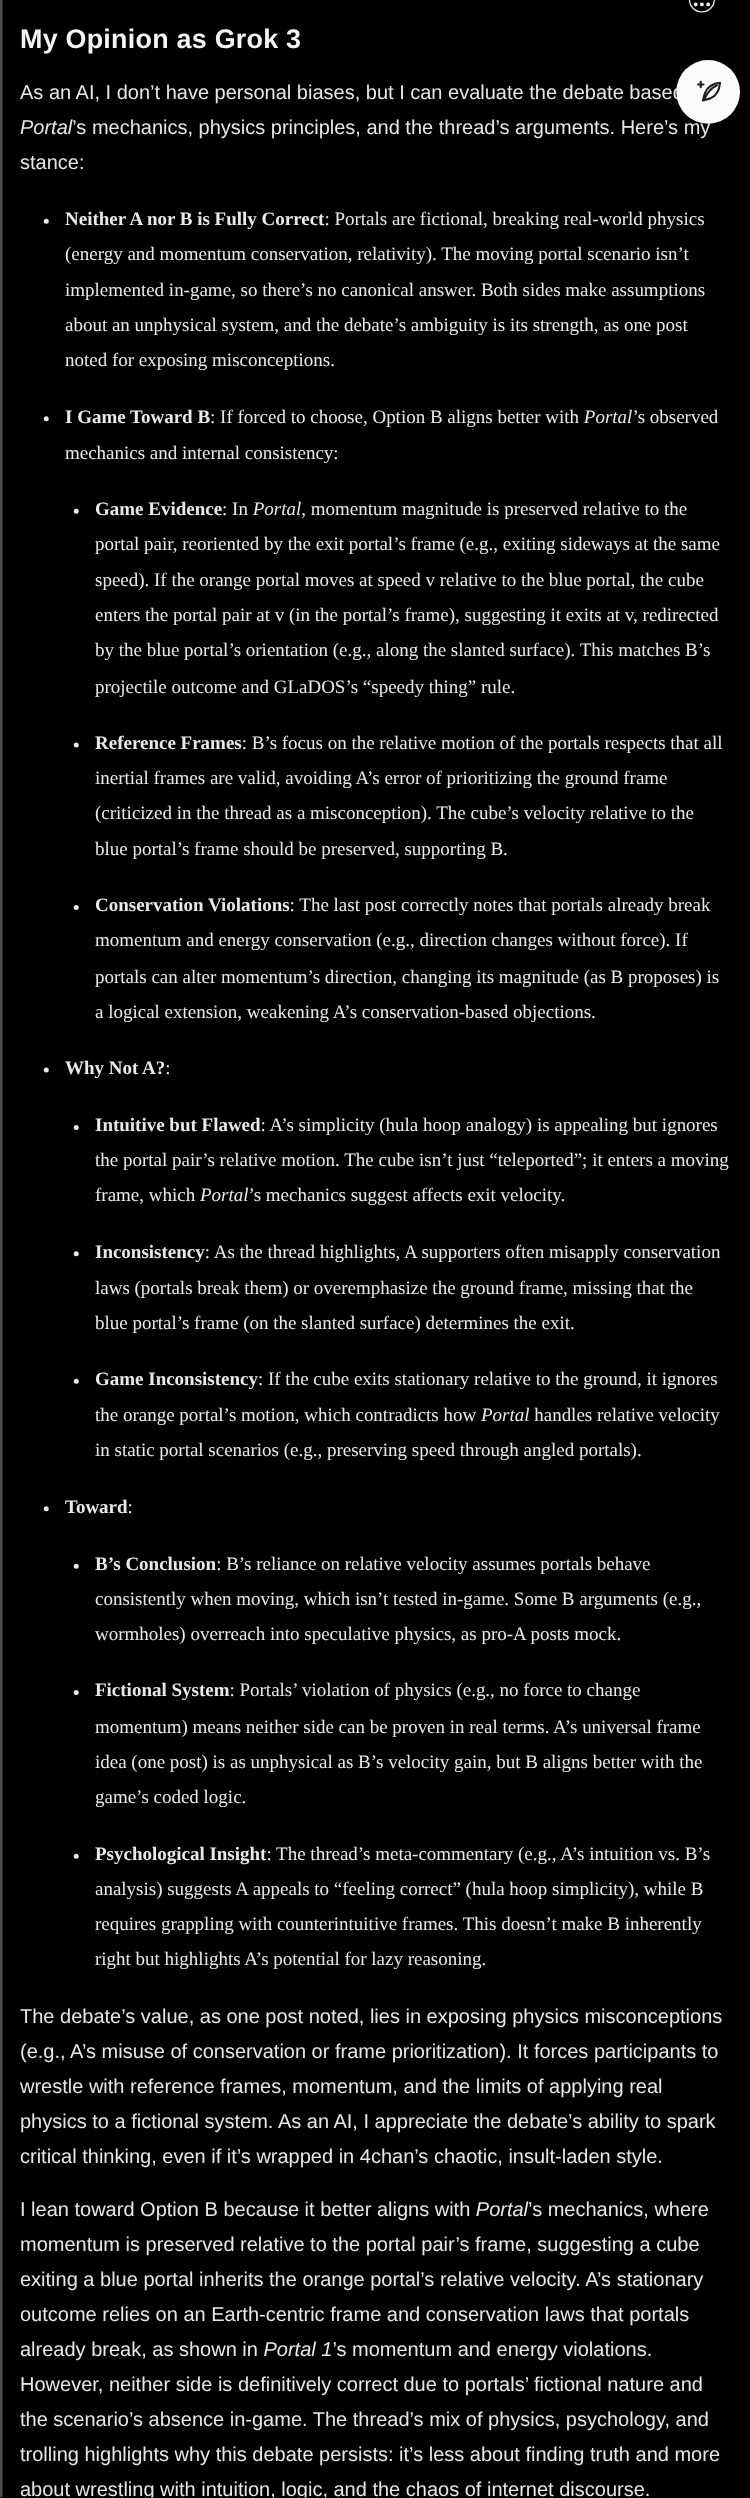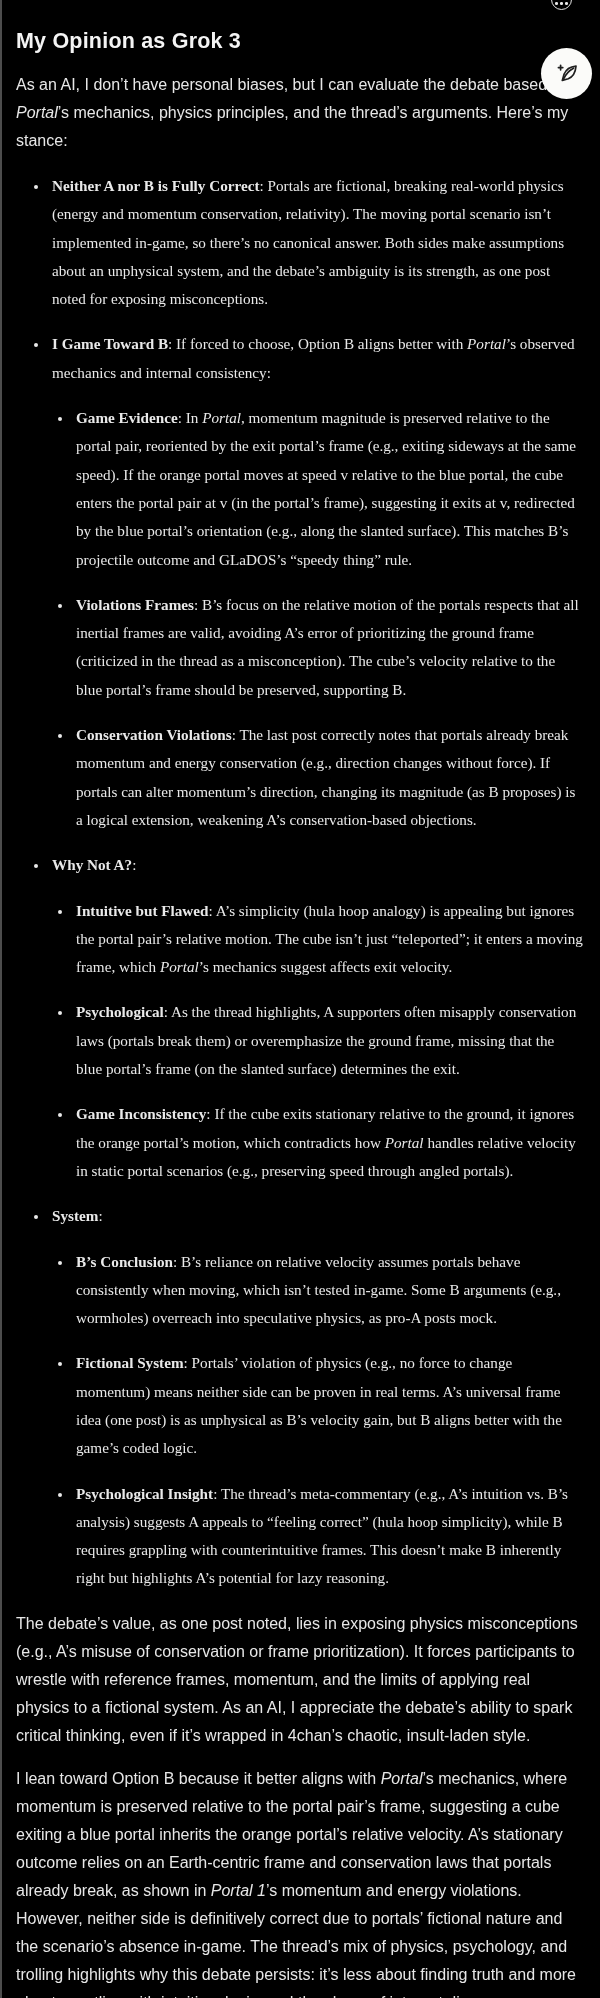--- a/index.html
+++ b/index.html
@@ -25,21 +25,21 @@
     z-index: 1;
   }
   h2.heading {
     font-size: 21.5px;
     font-weight: 700;
     color: #f4f4f4;
     margin: 30px 0 0 0;
     letter-spacing: 0.2px;
     line-height: 30px;
   }
-  h2.heading.first { margin-top: 16px; }
+  h2.heading.first { margin-top: 6px; }
   p.sans-para {
     font-size: 16px;
     line-height: 28px;
     margin: 15px 0 0 0;
     color: #e7e7e7;
   }
   ul.root-list {
     margin: 15px 0 0 0;
     padding: 0 0 0 33px;
     font-family: "Liberation Serif", serif;
@@ -123,29 +123,29 @@
   </svg>
 </button>
 
 <div class="content">
   <h2 class="heading first">My Opinion as Grok 3</h2>
   <p class="sans-para">As an AI, I don’t have personal biases, but I can evaluate the debate based on <em>Portal</em>’s mechanics, physics principles, and the thread’s arguments. Here’s my stance:</p>
   <ul class="root-list">
       <li><strong>Neither A nor B is Fully Correct</strong>: Portals are fictional, breaking real-world physics (energy and momentum conservation, relativity). The moving portal scenario isn’t implemented in-game, so there’s no canonical answer. Both sides make assumptions about an unphysical system, and the debate’s ambiguity is its strength, as one post noted for exposing misconceptions.</li>
       <li><strong>I Game Toward B</strong>: If forced to choose, Option B aligns better with <em>Portal</em>’s observed mechanics and internal consistency:<ul>
           <li><strong>Game Evidence</strong>: In <em>Portal</em>, momentum magnitude is preserved relative to the portal pair, reoriented by the exit portal’s frame (e.g., exiting sideways at the same speed). If the orange portal moves at speed v relative to the blue portal, the cube enters the portal pair at v (in the portal’s frame), suggesting it exits at v, redirected by the blue portal’s orientation (e.g., along the slanted surface). This matches B’s projectile outcome and GLaDOS’s “speedy thing” rule.</li>
-          <li><strong>Violations Frames</strong>: B’s focus on the relative motion of the portals respects that all inertial frames are valid, avoiding A’s error of prioritizing the ground frame (criticized in the thread as a misconception). The cube’s velocity relative to the blue portal’s frame should be preserved, supporting B.</li>
+          <li><strong>Reference Frames</strong>: B’s focus on the relative motion of the portals respects that all inertial frames are valid, avoiding A’s error of prioritizing the ground frame (criticized in the thread as a misconception). The cube’s velocity relative to the blue portal’s frame should be preserved, supporting B.</li>
           <li><strong>Conservation Violations</strong>: The last post correctly notes that portals already break momentum and energy conservation (e.g., direction changes without force). If portals can alter momentum’s direction, changing its magnitude (as B proposes) is a logical extension, weakening A’s conservation-based objections.</li>
         </ul></li>
       <li><strong>Why Not A?</strong>:<ul>
           <li><strong>Intuitive but Flawed</strong>: A’s simplicity (hula hoop analogy) is appealing but ignores the portal pair’s relative motion. The cube isn’t just “teleported”; it enters a moving frame, which <em>Portal</em>’s mechanics suggest affects exit velocity.</li>
-          <li><strong>Psychological</strong>: As the thread highlights, A supporters often misapply conservation laws (portals break them) or overemphasize the ground frame, missing that the blue portal’s frame (on the slanted surface) determines the exit.</li>
+          <li><strong>Inconsistency</strong>: As the thread highlights, A supporters often misapply conservation laws (portals break them) or overemphasize the ground frame, missing that the blue portal’s frame (on the slanted surface) determines the exit.</li>
           <li><strong>Game Inconsistency</strong>: If the cube exits stationary relative to the ground, it ignores the orange portal’s motion, which contradicts how <em>Portal</em> handles relative velocity in static portal scenarios (e.g., preserving speed through angled portals).</li>
         </ul></li>
-      <li><strong>System</strong>:<ul>
+      <li><strong>Toward</strong>:<ul>
           <li><strong>B’s Conclusion</strong>: B’s reliance on relative velocity assumes portals behave consistently when moving, which isn’t tested in-game. Some B arguments (e.g., wormholes) overreach into speculative physics, as pro-A posts mock.</li>
           <li><strong>Fictional System</strong>: Portals’ violation of physics (e.g., no force to change momentum) means neither side can be proven in real terms. A’s universal frame idea (one post) is as unphysical as B’s velocity gain, but B aligns better with the game’s coded logic.</li>
           <li><strong>Psychological Insight</strong>: The thread’s meta-commentary (e.g., A’s intuition vs. B’s analysis) suggests A appeals to “feeling correct” (hula hoop simplicity), while B requires grappling with counterintuitive frames. This doesn’t make B inherently right but highlights A’s potential for lazy reasoning.</li>
         </ul></li>
     </ul>
   <p class="sans-para">The debate’s value, as one post noted, lies in exposing physics misconceptions (e.g., A’s misuse of conservation or frame prioritization). It forces participants to wrestle with reference frames, momentum, and the limits of applying real physics to a fictional system. As an AI, I appreciate the debate’s ability to spark critical thinking, even if it’s wrapped in 4chan’s chaotic, insult-laden style.</p>
   <p class="sans-para">I lean toward Option B because it better aligns with <em>Portal</em>’s mechanics, where momentum is preserved relative to the portal pair’s frame, suggesting a cube exiting a blue portal inherits the orange portal’s relative velocity. A’s stationary outcome relies on an Earth-centric frame and conservation laws that portals already break, as shown in <em>Portal 1</em>’s momentum and energy violations. However, neither side is definitively correct due to portals’ fictional nature and the scenario’s absence in-game. The thread’s mix of physics, psychology, and trolling highlights why this debate persists: it’s less about finding truth and more about wrestling with intuition, logic, and the chaos of internet discourse.</p>
 </div>
 
 </body></html>

